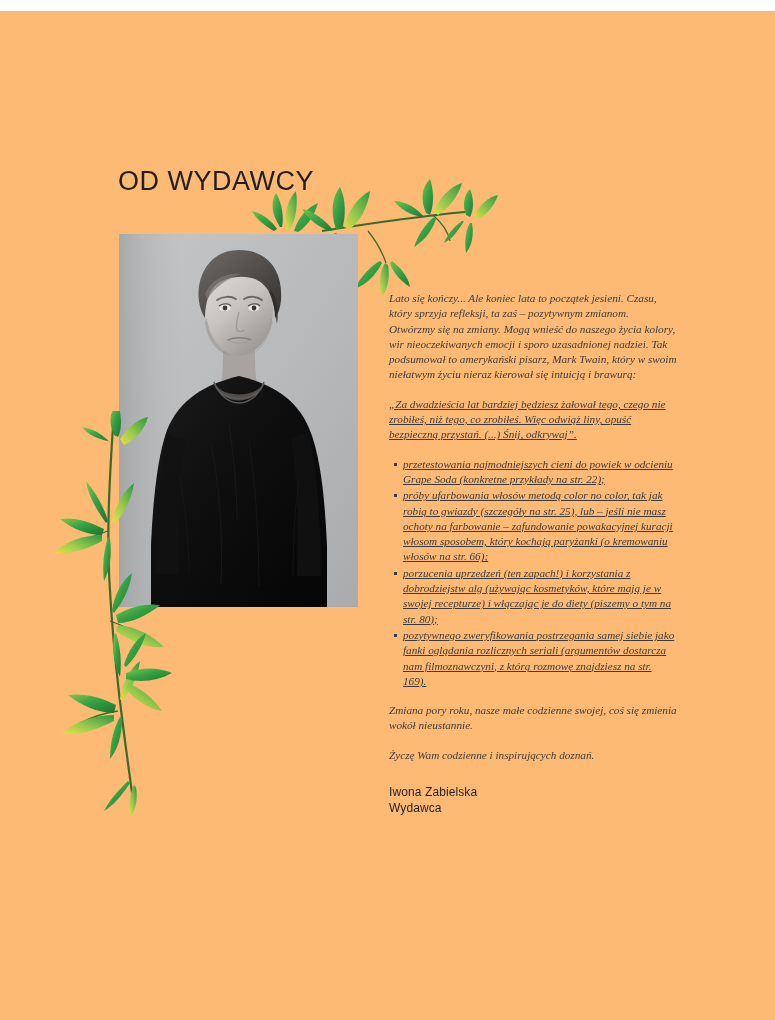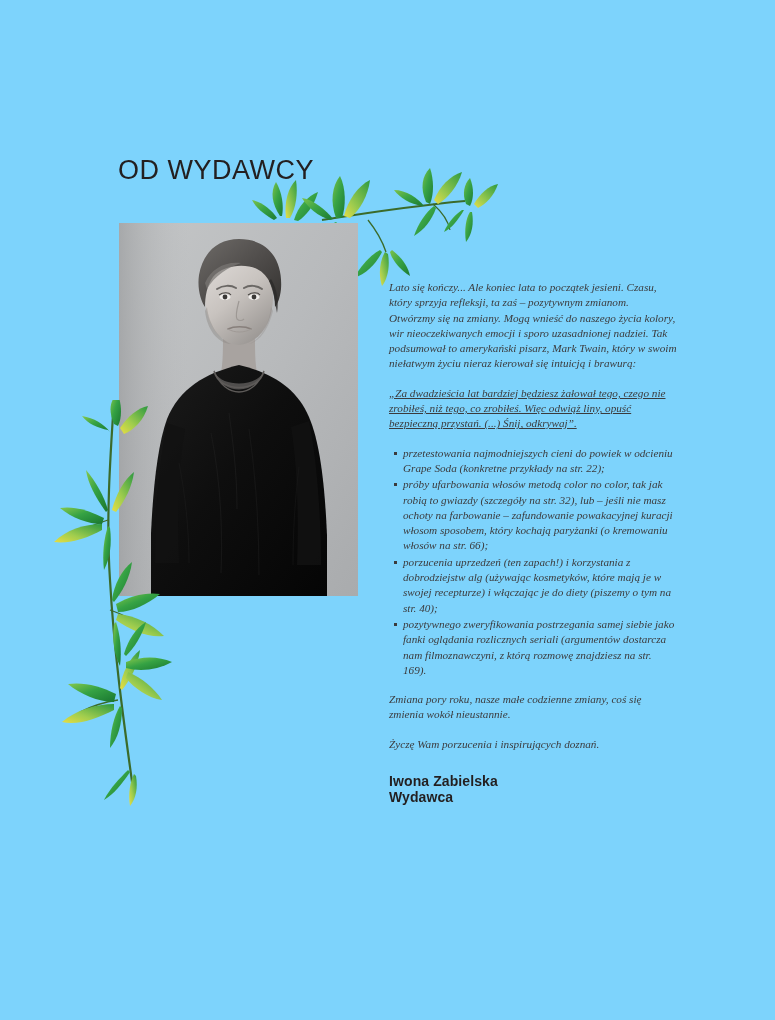--- a/index.html
+++ b/index.html
@@ -11,21 +11,22 @@
     width: 775px;
     height: 1020px;
     position: relative;
     overflow: hidden;
     font-family: "Liberation Sans", sans-serif;
   }
 
   .page {
     position: absolute;
     inset: 0;
-    background: #7dd3fc;
+    background: #fdba74;
+    margin-top: 11px;
   }
 
   
   .foliage {
     position: absolute;
     pointer-events: none;
   }
   #foliage-left {
     left: 18px;
     top: 400px;
@@ -89,42 +90,43 @@
   }
 
   .intro-line {
     margin: 0 0 2px 0;
   }
 
   ul.bullets {
     list-style: none;
     margin: 0 0 14px 0;
     padding: 0;
+    text-decoration: underline;
   }
   ul.bullets li {
     position: relative;
     padding-left: 14px;
     margin: 0 0 1px 0;
   }
   ul.bullets li::before {
     content: "";
     position: absolute;
     left: 5px;
     top: 6px;
     width: 3px;
     height: 3px;
     background: #3b3b3d;
   }
 
   .signature {
     margin-top: 22px;
     font-family: "Liberation Sans", sans-serif;
     font-style: normal;
-    font-weight: bold;
-    font-size: 14px;
+    font-weight: normal;
+    font-size: 12px;
     line-height: 15.5px;
     color: #231f20;
     letter-spacing: 0.1px;
   }
 </style>
 </head>
 <body>
 
 <div class="page">
 
@@ -341,28 +343,28 @@
 
   <div class="text-column">
 
     <p class="para">Lato się kończy... Ale koniec lata to początek jesieni. Czasu, który sprzyja refleksji, ta zaś – pozytywnym zmianom. Otwórzmy się na zmiany. Mogą wnieść do naszego życia kolory, wir nieoczekiwanych emocji i sporo uzasadnionej nadziei. Tak podsumował to amerykański pisarz, Mark Twain, który w swoim niełatwym życiu nieraz kierował się intuicją i brawurą:</p>
 
     <p class="quote">„Za dwadzieścia lat bardziej będziesz żałował tego, czego nie zrobiłeś, niż tego, co zrobiłeś. Więc odwiąż liny, opuść bezpieczną przystań. (...) Śnij, odkrywaj”.</p>
 
 
     <ul class="bullets">
       <li>przetestowania najmodniejszych cieni do powiek w odcieniu Grape Soda (konkretne przykłady na str. 22);</li>
-      <li>próby ufarbowania włosów metodą color no color, tak jak robią to gwiazdy (szczegóły na str. 32), lub – jeśli nie masz ochoty na farbowanie – zafundowanie powakacyjnej kuracji włosom sposobem, który kochają paryżanki (o kremowaniu włosów na str. 66);</li>
-      <li>porzucenia uprzedzeń (ten zapach!) i korzystania z dobrodziejstw alg (używając kosmetyków, które mają je w swojej recepturze) i  włączając je do diety (piszemy o tym na str. 40);</li>
+      <li>próby ufarbowania włosów metodą color no color, tak jak robią to gwiazdy (szczegóły na str. 25), lub – jeśli nie masz ochoty na farbowanie – zafundowanie powakacyjnej kuracji włosom sposobem, który kochają paryżanki (o kremowaniu włosów na str. 66);</li>
+      <li>porzucenia uprzedzeń (ten zapach!) i korzystania z dobrodziejstw alg (używając kosmetyków, które mają je w swojej recepturze) i  włączając je do diety (piszemy o tym na str. 80);</li>
       <li>pozytywnego zweryfikowania postrzegania samej siebie jako fanki oglądania rozlicznych seriali (argumentów dostarcza nam filmoznawczyni, z którą rozmowę znajdziesz na str. 169).</li>
     </ul>
 
-    <p class="para">Zmiana pory roku, nasze małe codzienne zmiany, coś się zmienia wokół nieustannie.</p>
-
-    <p class="para">Życzę Wam porzucenia i inspirujących doznań.</p>
+    <p class="para">Zmiana pory roku, nasze małe codzienne swojej, coś się zmienia wokół nieustannie.</p>
+
+    <p class="para">Życzę Wam codzienne i inspirujących doznań.</p>
 
     <div class="signature">
       <div>Iwona Zabielska</div>
       <div>Wydawca</div>
     </div>
 
   </div>
 
 </div>
 

